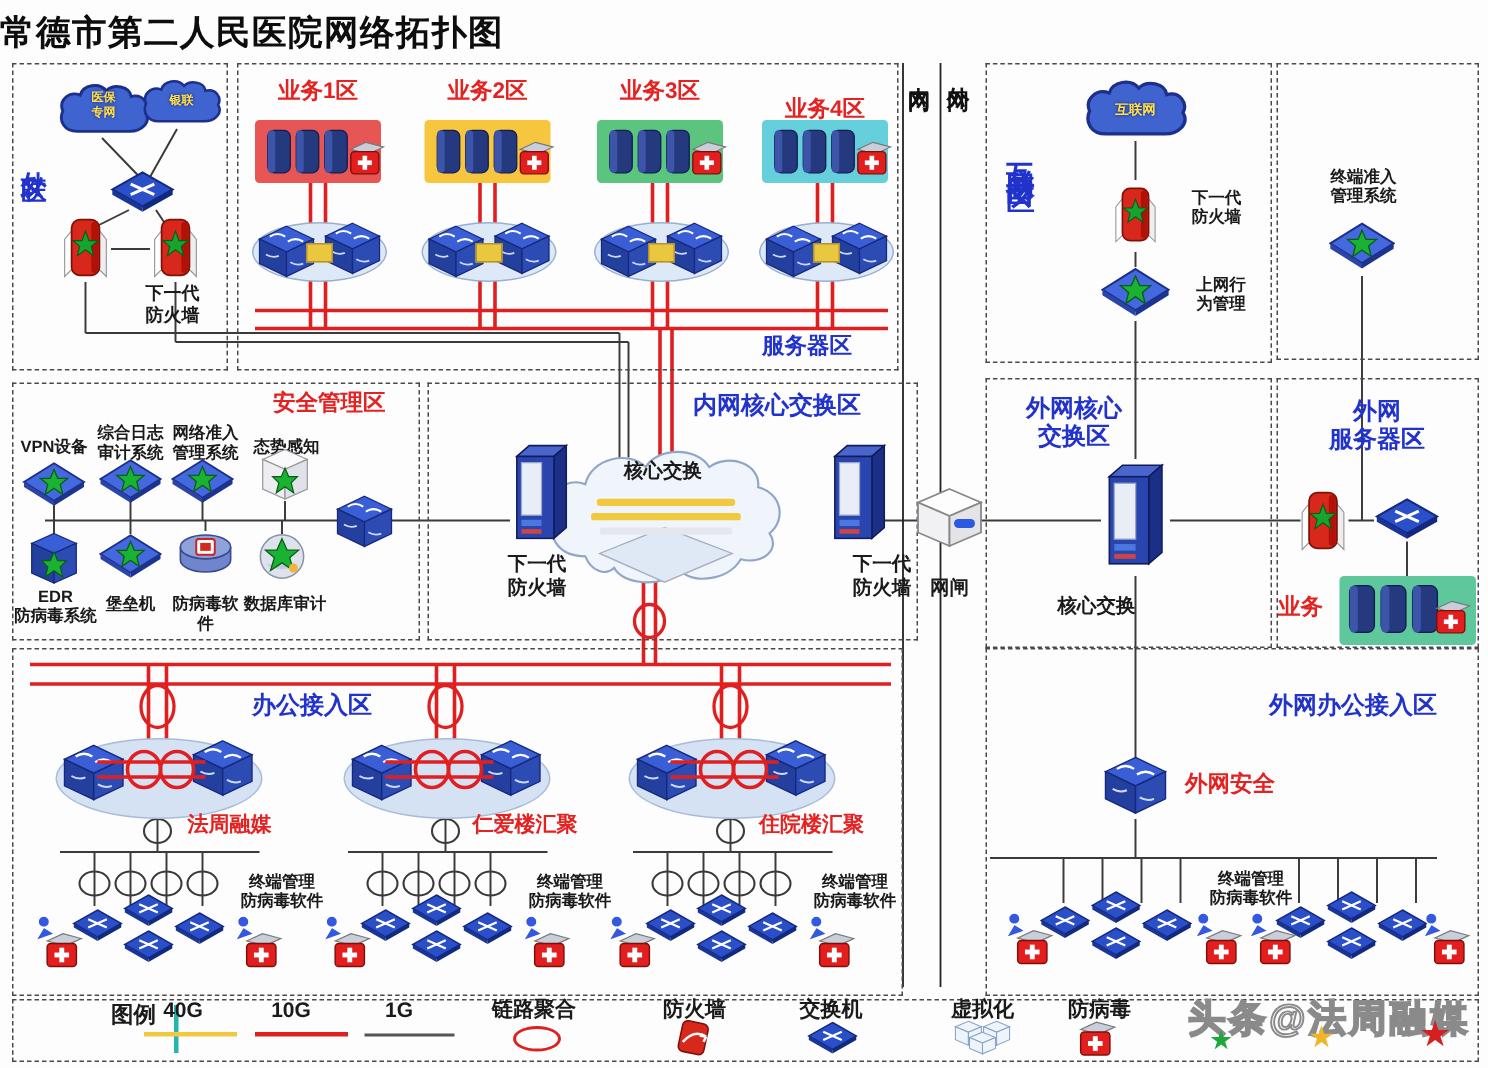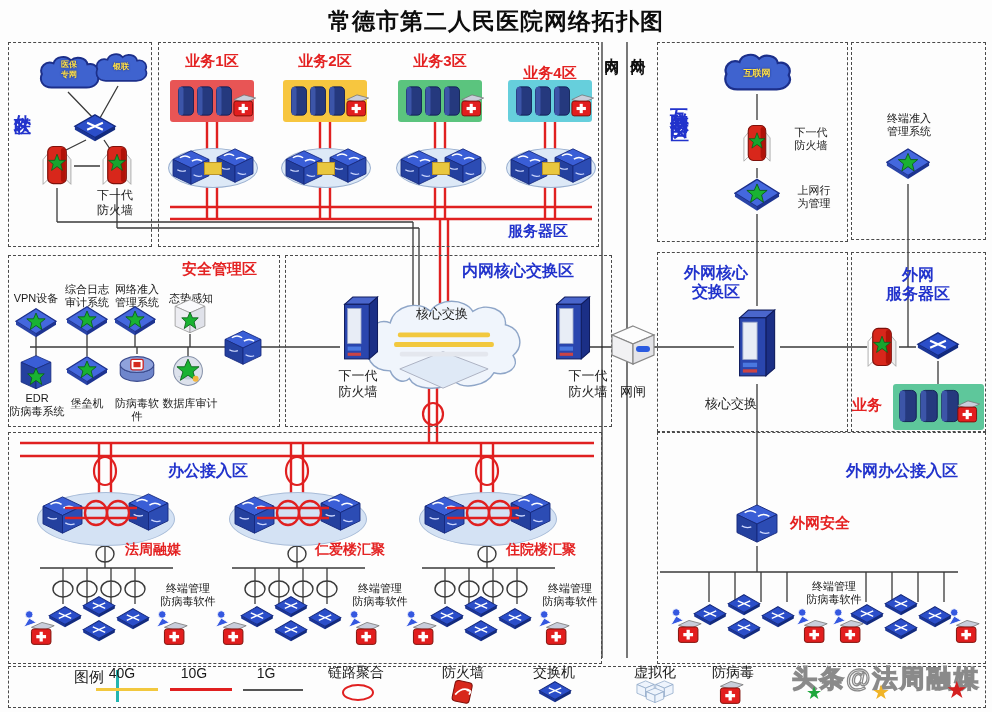--- a/index.html
+++ b/index.html
@@ -1,35 +1,35 @@
 <!DOCTYPE html>
 <html><head>
 <meta charset="utf-8">
 <style>
   html,body{margin:0;padding:0;background:#fff;font-family:"Liberation Sans","DejaVu Sans",sans-serif;}
   #stage{position:relative;width:992px;height:712px;background:#fdfdfd;overflow:hidden;}
   .abs{position:absolute;}
   .z{position:absolute;border:1.6px dashed #4a4a4a;}
   .lb{position:absolute;color:#2233cc;font-weight:bold;white-space:pre-line;line-height:1.18;}
   .lr{position:absolute;color:#e42222;font-weight:bold;white-space:pre-line;line-height:1.15;}
-  .lk{position:absolute;color:#1a1a1a;font-weight:normal;white-space:pre-line;line-height:1.22;font-size:11px;text-align:center;}
+  .lk{position:absolute;color:#1a1a1a;font-weight:bold;white-space:pre-line;line-height:1.22;font-size:11px;text-align:center;}
   .v{writing-mode:vertical-rl;text-orientation:upright;letter-spacing:3px;}
   .ctr{text-align:center;}
   .cloudtxt{position:absolute;color:#ffe14a;font-weight:bold;text-align:center;white-space:pre-line;line-height:1.25;text-shadow:0 0 2px #13206b;}
   .bizbg{position:absolute;border-radius:3px;}
   .platform{position:absolute;background:#d4e2f4;border:1px solid #a8bcd8;border-radius:50%;}
   .stackbase{position:absolute;background:#dde9f7;border:1px solid #9ab0d0;border-radius:50%;}
   .ybrick{position:absolute;background:#e9c73e;border:1px solid #b8922a;}
   .tealbar{position:absolute;background:#23b5b0;}
   .legline{position:absolute;}
   .aggell{position:absolute;border:2.5px solid #e02020;border-radius:50%;background:transparent;}
   .wm{position:absolute;font-weight:bold;color:#ffffff;-webkit-text-stroke:1.3px #8a8a8a;letter-spacing:2px;}
   .star{position:absolute;line-height:1;}
   svg.icon{position:absolute;overflow:visible;}
-  #title{position:absolute;top:6px;left:0;width:100%;text-align:center;font-size:23px;font-weight:bold;color:#0d0d0d;letter-spacing:1px;}
+  #title{position:absolute;top:6px;left:0;width:100%;font-size:23px;font-weight:bold;color:#0d0d0d;letter-spacing:1px;}
 </style>
 </head>
 <body>
 
 <svg width="0" height="0" style="position:absolute">
 <defs>
   <symbol id="s-cloud" viewBox="0 0 64 40">
     <path d="M14 34 C5 34 1 27 4 20 C1 13 8 6 16 9 C18 2 29 0 34 6 C39 1 50 3 51 10 C59 8 64 15 61 21 C65 28 58 34 50 34 Z" fill="#3f63cf" stroke="#1c2f8a" stroke-width="2"></path>
   </symbol>
   <symbol id="s-swflat" viewBox="0 0 48 32">

